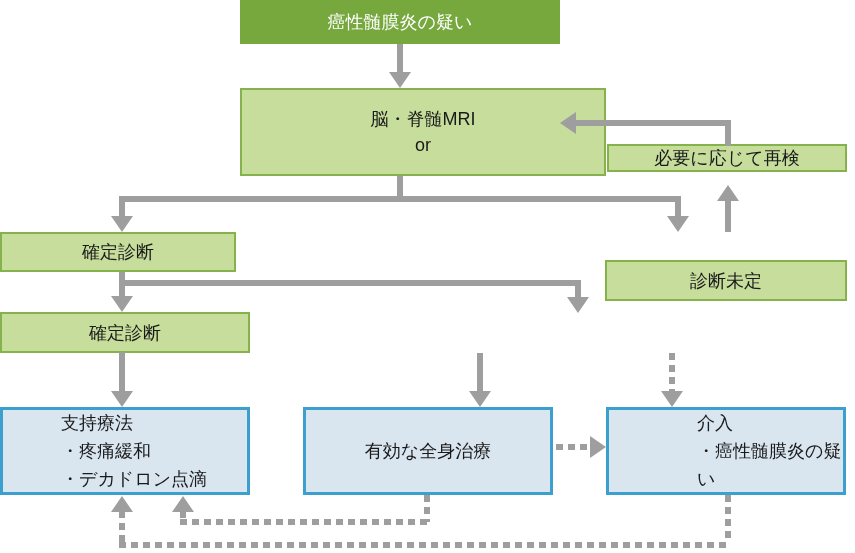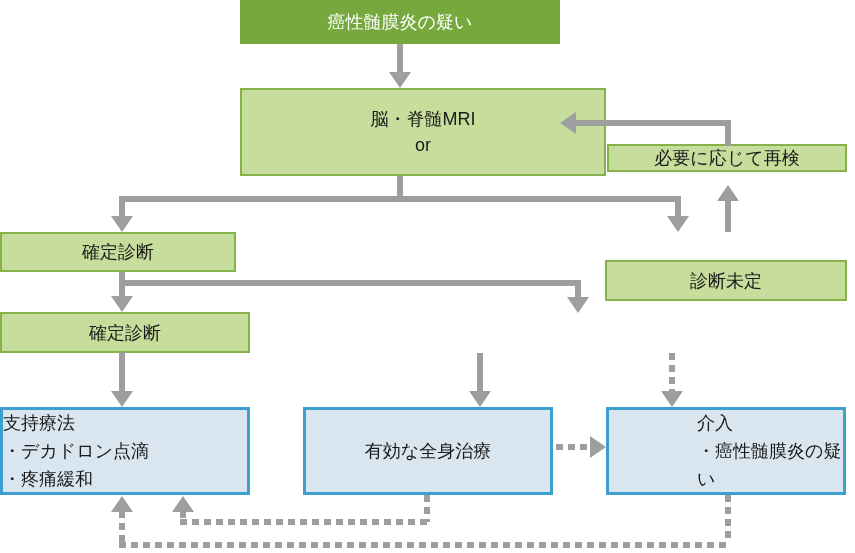--- a/index.html
+++ b/index.html
@@ -27,21 +27,21 @@
   .ah-left{border-top:11px solid transparent;border-bottom:11px solid transparent;border-right:16px solid #9e9e9e;}
   .ah-right{border-top:11px solid transparent;border-bottom:11px solid transparent;border-left:16px solid #9e9e9e;}
 
   #n-suspicion{left:240px;top:0;width:320px;height:44px;}
   #n-mri{left:240px;top:88px;width:366px;height:88px;}
   #n-recheck{left:607px;top:144px;width:240px;height:28px;}
   #n-confirmed{left:0;top:232px;width:236px;height:40px;}
   #n-undetermined{left:605px;top:236px;width:242px;height:41px;margin-top:24px;}
   #n-poor{left:0;top:312px;width:250px;height:41px;}
   #n-good{left:447px;top:313px;width:266px;height:40px;}
-  #n-supportive{left:0;top:407px;width:250px;height:88px;}
+  #n-supportive{left:0;top:407px;width:250px;height:88px;padding-left:58px;}
   #n-systemic{left:303px;top:407px;width:250px;height:88px;}
   #n-intervention{left:606px;top:407px;width:240px;height:88px;padding-left:88px;}
 </style>
 </head>
 <body>
 
 <div class="stage">
 
   <div class="node dark center" id="n-suspicion">
     <span>癌性髄膜炎の疑い</span>
@@ -64,22 +64,22 @@
     <span>診断未定</span>
   </div>
 
   <div class="node green center" id="n-poor">
     <span>確定診断</span>
   </div>
 
 
   <div class="node blue" id="n-supportive">
     <span>支持療法</span>
+    <span>・疼痛緩和</span>
     <span>・デカドロン点滴</span>
-    <span>・疼痛緩和</span>
   </div>
 
   <div class="node blue center" id="n-systemic">
     <span>有効な全身治療</span>
   </div>
 
   <div class="node blue" id="n-intervention">
     <span>介入</span>
     <span>・癌性髄膜炎の疑い</span>
   </div>

